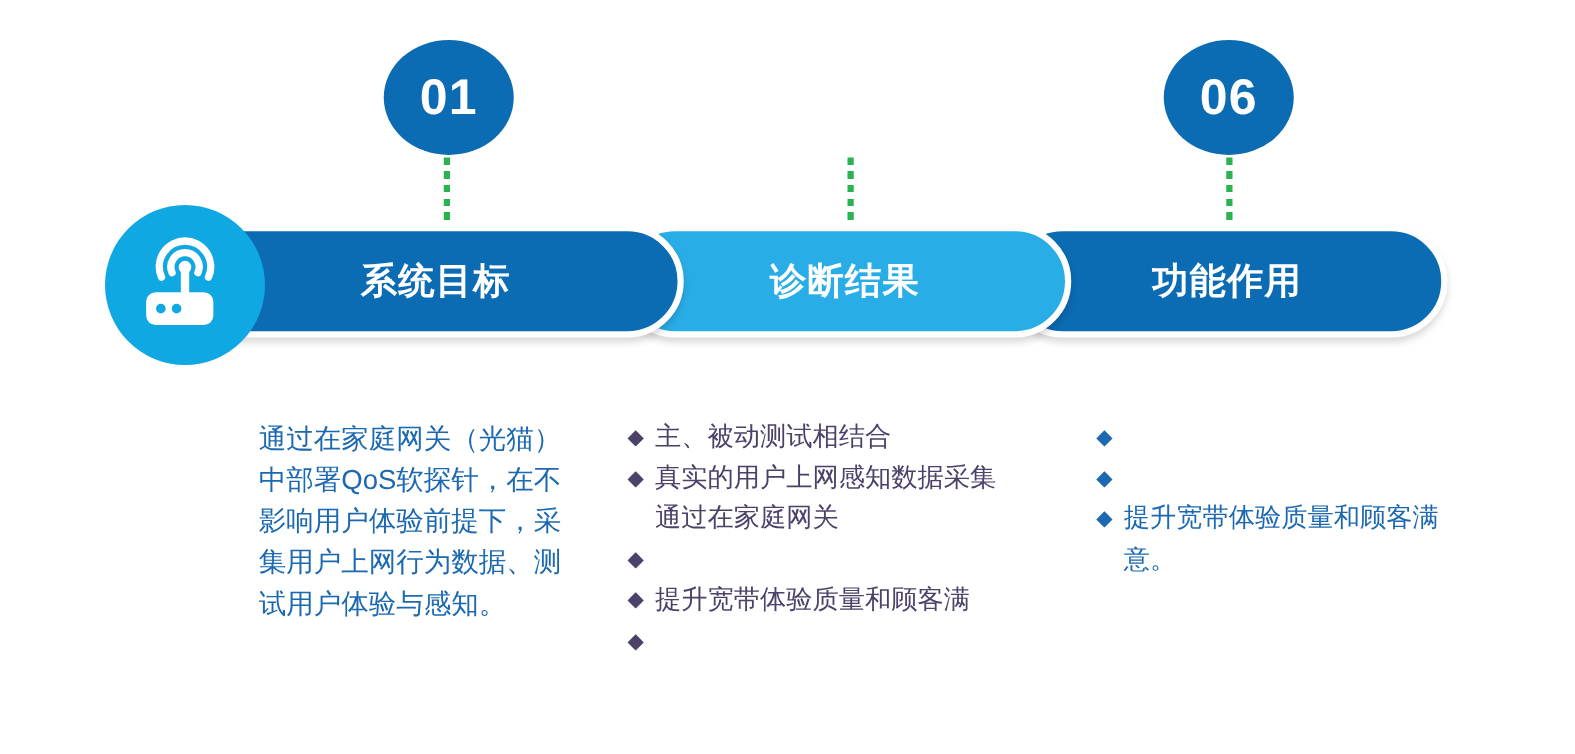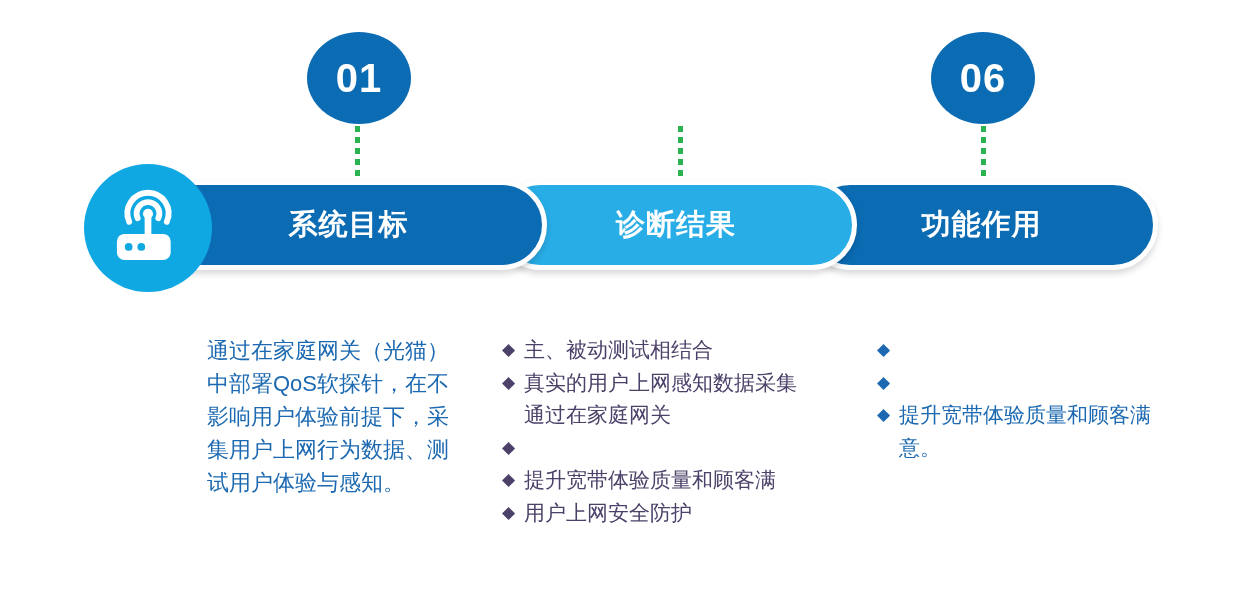--- a/index.html
+++ b/index.html
@@ -112,21 +112,20 @@
     </div>
     <div class="item">
       <span class="bullet">◆</span>
     </div>
     <div class="item">
       <span class="bullet">◆</span>
       <span class="txt">提升宽带体验质量和顾客满</span>
     </div>
     <div class="item">
       <span class="bullet">◆</span>
-      <span class="txt">用户上网安全防护</span>
     </div>
   </div>
 
   <div class="col" id="col-functions">
     <div class="item">
       <span class="bullet">◆</span>
     </div>
     <div class="item">
       <span class="bullet">◆</span>
     </div>

